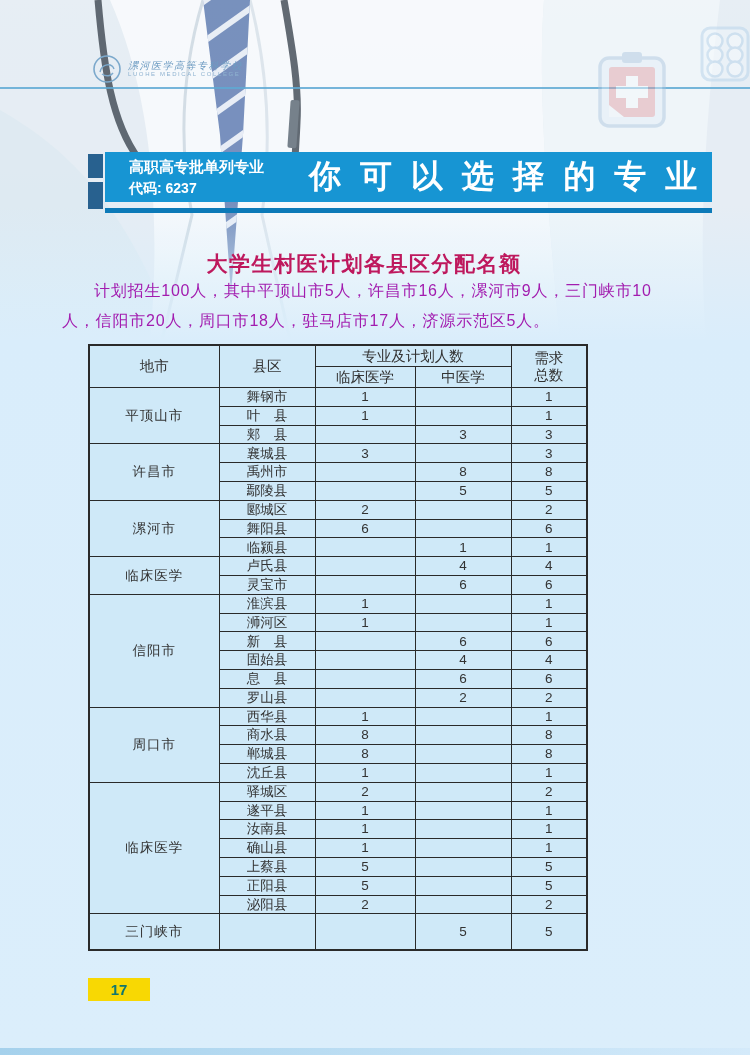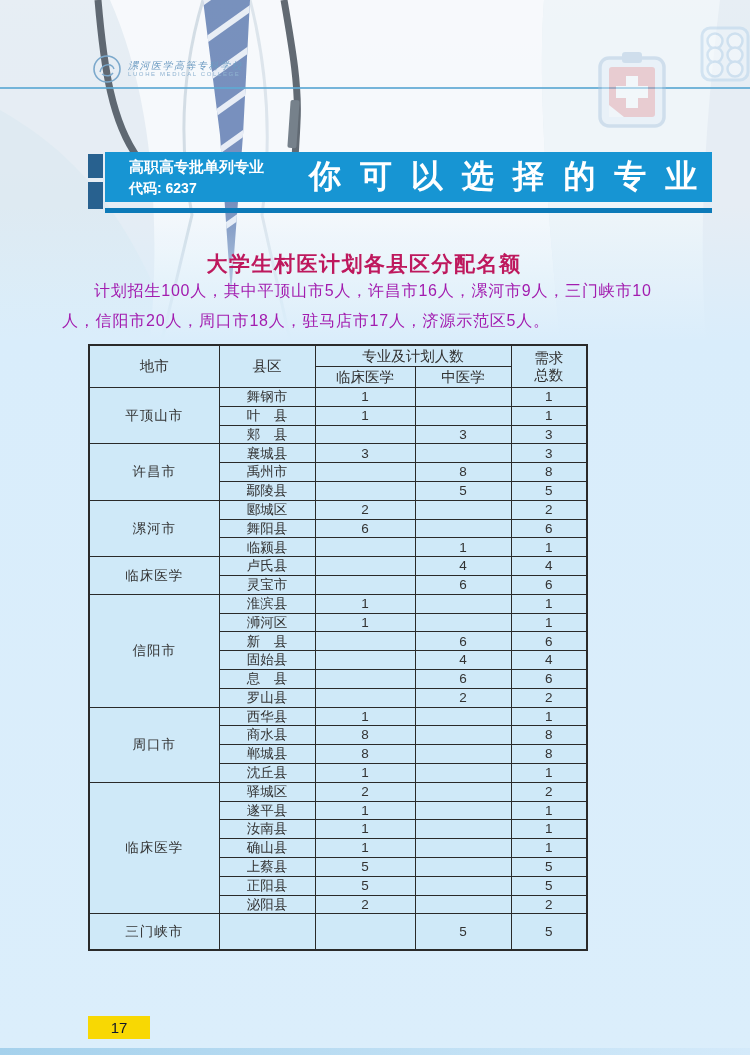--- a/index.html
+++ b/index.html
@@ -38,21 +38,21 @@
     padding:0;color:#333;overflow:hidden;}
   table.quota{border:2px solid #2a2a2a;}
   table.quota thead th{font-size:14.5px;font-weight:normal;height:20px;}
   .demand-th{white-space:pre-line;line-height:1.15;}
   table.quota tbody tr{height:18.8px;}
   table.quota tbody td{font-size:13.5px;line-height:1;}
   td.city-cell{font-size:14.5px;letter-spacing:1px;margin-left:34px;}
   tr.tall-row{height:36px !important;}
 
   .page-num{position:absolute;left:88px;top:978px;width:62px;height:23px;background:#f8d803;
-    color:#0f172a;font-size:15px;font-weight:normal;display:flex;align-items:center;justify-content:center;margin-top:38px;}
+    color:#0f766e;font-size:15px;font-weight:bold;display:flex;align-items:center;justify-content:center;}
   .bottom-strip{position:absolute;left:0;top:1048px;width:750px;height:7px;
     background:linear-gradient(90deg,#a5d1ec 0%,#c6e3f6 70%,#d4eafa 100%);}
 </style>
 </head>
 <body>
 
 <div class="photo-area">
   <svg width="750" height="340" viewBox="0 0 750 340" style="opacity:.9">
     <defs>
       <linearGradient id="bgfade" x1="0" y1="0" x2="0" y2="1">

